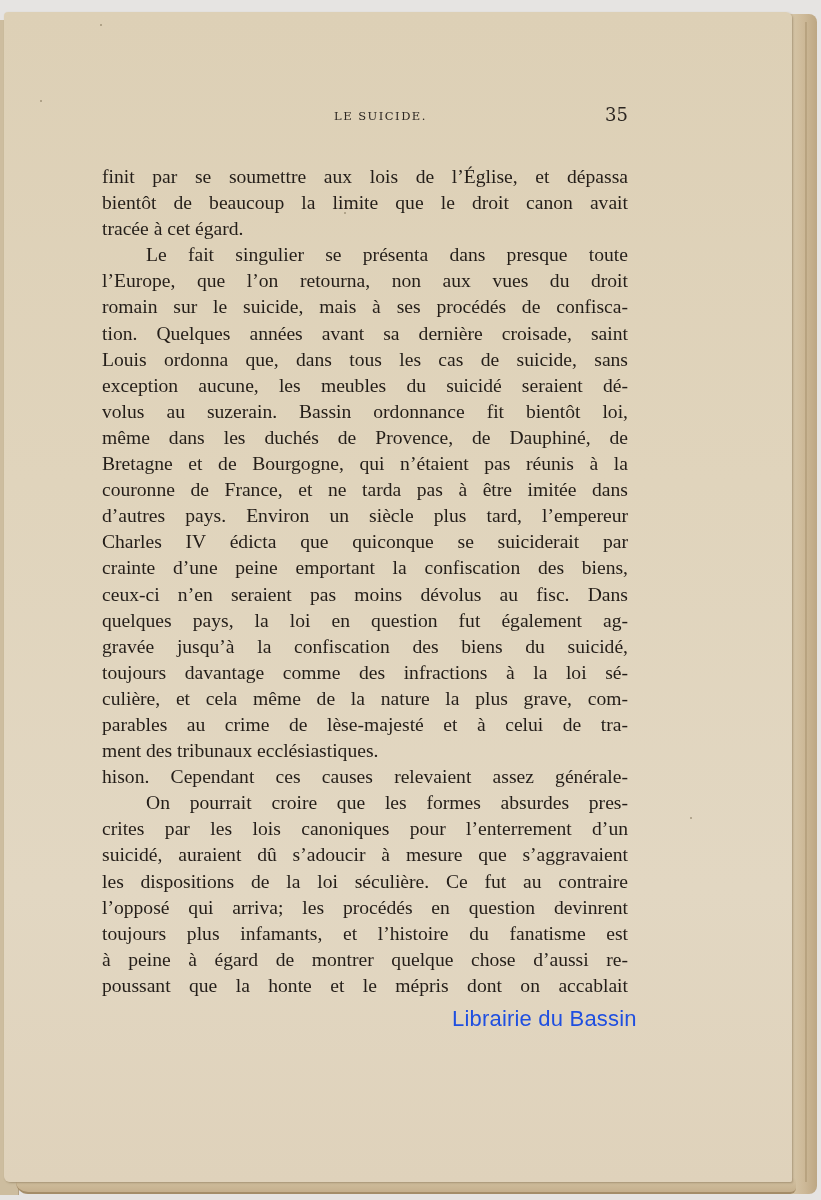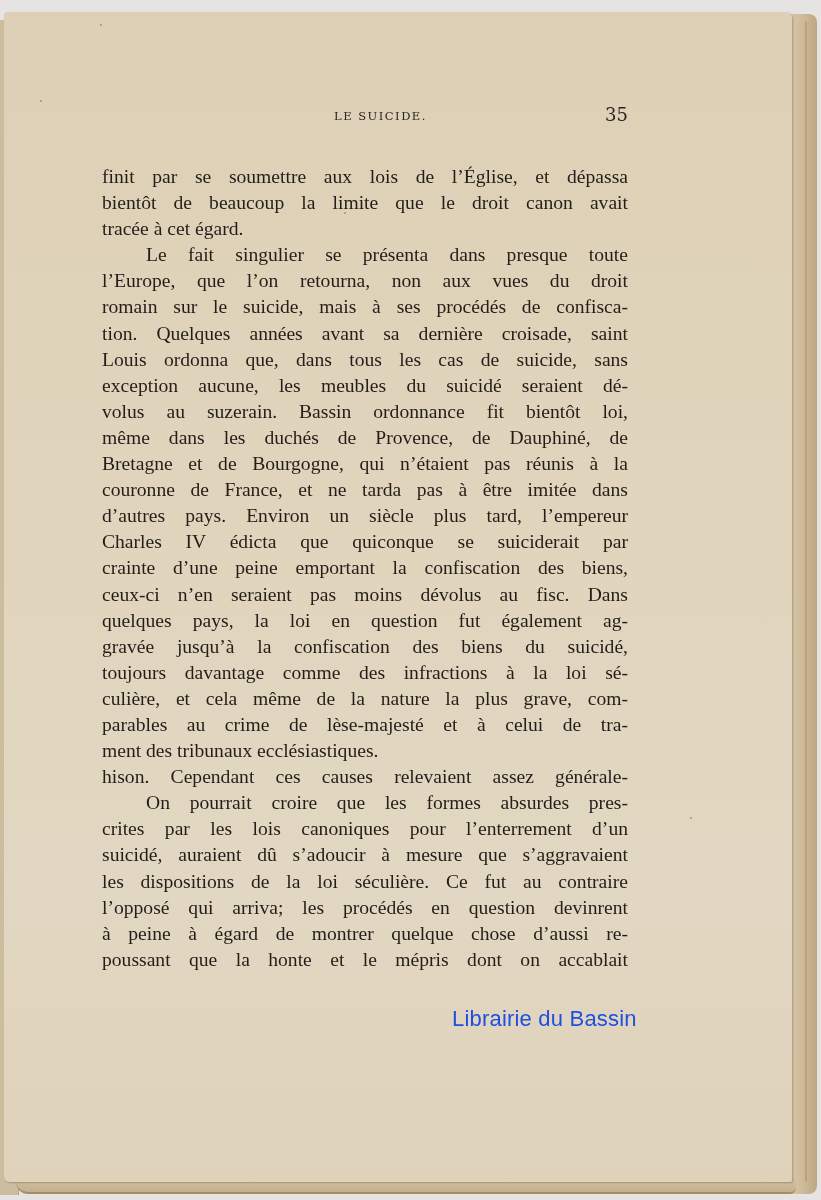--- a/index.html
+++ b/index.html
@@ -111,17 +111,18 @@
     <span class="line">toujours davantage comme des infractions à la loi sé-</span>
     <span class="line">culière, et cela même de la nature la plus grave, com-</span>
     <span class="line">parables au crime de lèse-majesté et à celui de tra-</span>
     <span class="line last">ment des tribunaux ecclésiastiques.</span>
     <span class="line">hison. Cependant ces causes relevaient assez générale-</span>
     <span class="line indent">On pourrait croire que les formes absurdes pres-</span>
     <span class="line">crites par les lois canoniques pour l’enterrement d’un</span>
     <span class="line">suicidé, auraient dû s’adoucir à mesure que s’aggravaient</span>
     <span class="line">les dispositions de la loi séculière. Ce fut au contraire</span>
     <span class="line">l’opposé qui arriva; les procédés en question devinrent</span>
+    <span class="line">toujours plus infamants, et l’histoire du fanatisme est</span>
     <span class="line">à peine à égard de montrer quelque chose d’aussi re-</span>
     <span class="line">poussant que la honte et le mépris dont on accablait</span>
   </div>
 
 <div class="watermark">Librairie du Bassin</div>
 
 </body></html>

